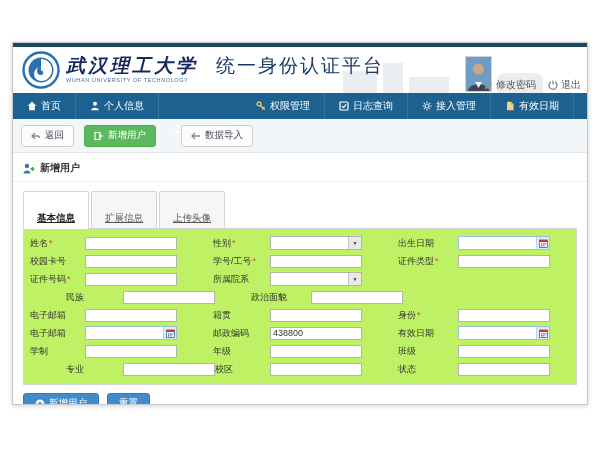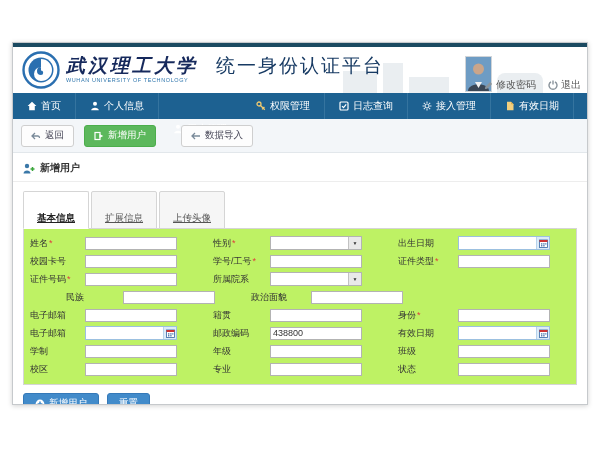--- a/index.html
+++ b/index.html
@@ -357,26 +357,26 @@
           <span class="flabel w2">年级</span>
         <input class="inp" type="text" style="">
         </div>
       <div class="fcell gap">
           <span class="flabel w3">班级</span>
         <input class="inp" type="text" style="">
         </div>
     </div>
 
     <div class="frow">
+      <div class="fcell gap">
+          <span class="flabel w2">专业</span>
+        <input class="inp" type="text" style="">
+        </div>
       <div class="fcell">
           <span class="flabel w1">校区</span>
-        <input class="inp" type="text" style="">
-        </div>
-      <div class="fcell gap">
-          <span class="flabel w2">专业</span>
         <input class="inp" type="text" style="">
         </div>
       <div class="fcell gap">
           <span class="flabel w3">状态</span>
         <input class="inp" type="text" style="">
         </div>
     </div>
 
   </div>
 

